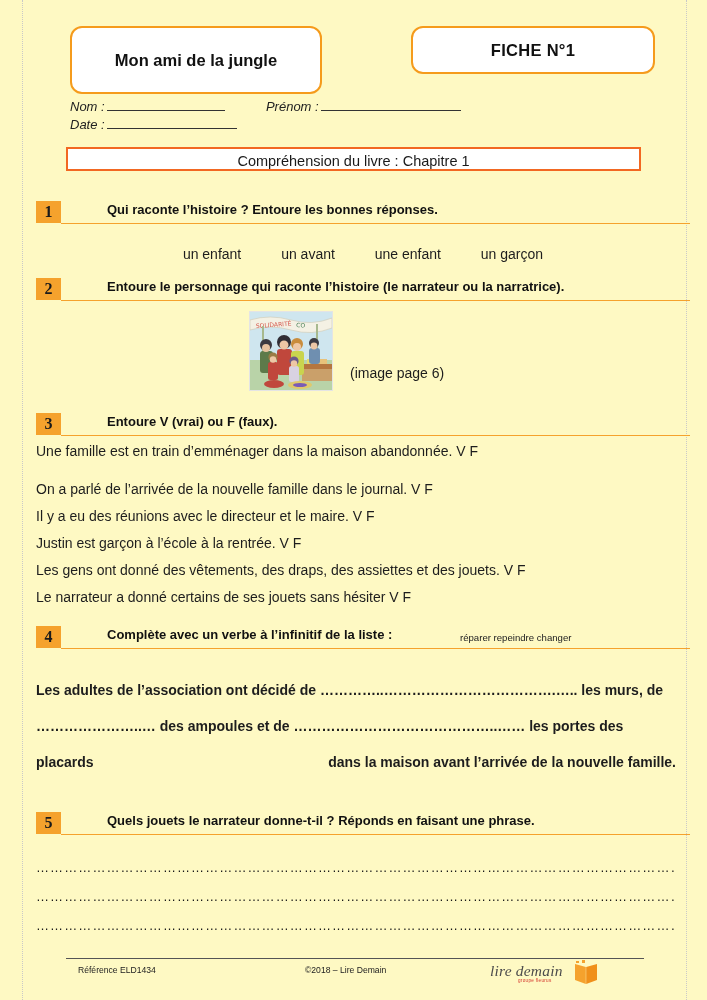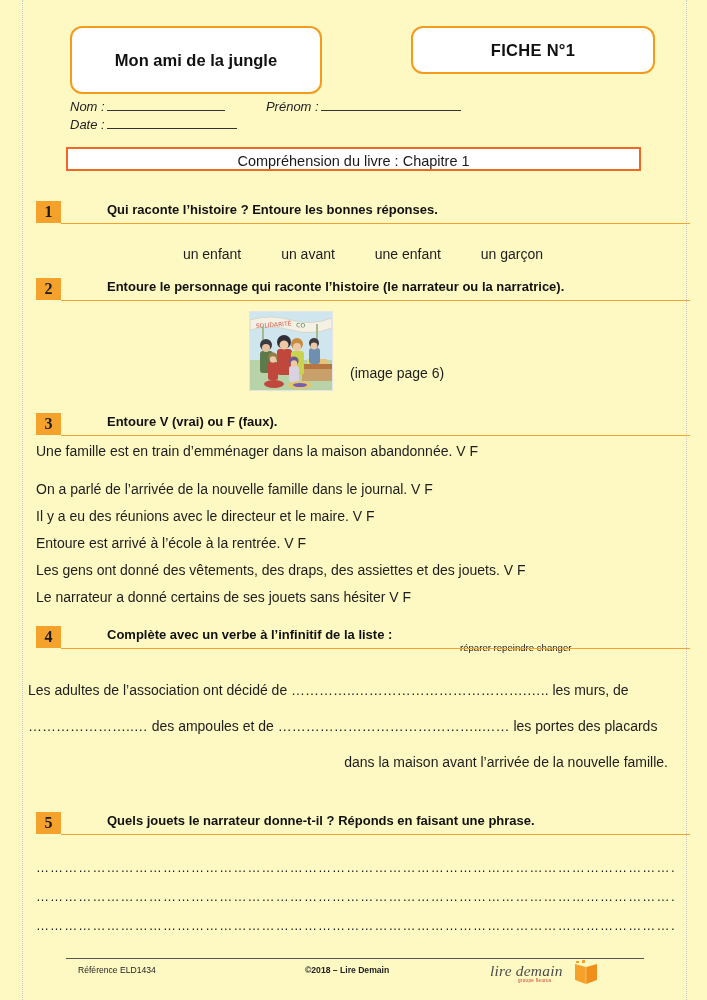--- a/index.html
+++ b/index.html
@@ -133,21 +133,21 @@
     left: 36px;
     top: 1px;
     font-weight: bold;
     font-size: 13px;
     color: #111111;
     white-space: nowrap;
     margin-left: 35px;
   }
   .q .qextra {
     position: absolute;
-    top: 16px;
+    top: 6px;
     font-size: 9.6px;
     font-weight: normal;
     color: #222;
     white-space: nowrap;
   }
   .q .qrule {
     position: absolute;
     left: 25px;
     top: 22px;
     width: 629px;
@@ -188,25 +188,26 @@
     position: absolute;
     left: 350px;
     top: 365px;
     font-size: 14px;
     color: #1d1d1d;
   }
 
   
   .fill-p {
     position: absolute;
-    left: 28px;
+    left: 36px;
     width: 640px;
     font-size: 14px;
     color: #1d1d1d;
     line-height: 36px;
+    font-weight: bold;
   }
 
   
   .answer-rule {
     position: absolute;
     left: 36px;
     width: 640px;
     font-size: 13px;
     color: #1a1a1a;
     overflow: hidden;
@@ -227,21 +228,21 @@
     left: 78px;
     top: 965px;
     font-size: 8.6px;
     color: #222;
   }
   .footer-copy {
     position: absolute;
     left: 305px;
     top: 965px;
     font-size: 8.6px;
-    font-weight: bold;
+    font-weight: normal;
     color: #222;
   }
   .logo {
     position: absolute;
     left: 490px;
     top: 959px;
     width: 108px;
     height: 30px;
   }
   .logo .logo-word {
@@ -367,21 +368,21 @@
   <div class="illus-caption">(image page 6)</div>
 
   <div class="q" style="top:413px;">
     <div class="badge">3</div>
     <div class="qtext">Entoure V (vrai) ou F (faux).</div>
     <div class="qrule"></div>
   </div>
   <div class="body-line" style="left:36px; top:443px;">Une famille est en train d’emménager dans la maison abandonnée.   V   F</div>
   <div class="body-line" style="left:36px; top:481px;">On a parlé de l’arrivée de la nouvelle famille dans le journal.   V   F</div>
   <div class="body-line" style="left:36px; top:508px;">Il y a eu des réunions avec le directeur et le maire.   V   F</div>
-  <div class="body-line" style="left:36px; top:535px;">Entoure est arrivé à l’école à la rentrée.   V   F</div>
+  <div class="body-line" style="left:36px; top:535px;">Justin est garçon à l’école à la rentrée.   V   F</div>
   <div class="body-line" style="left:36px; top:589px;">Le narrateur a donné certains de ses jouets sans hésiter   V   F</div>
   <div class="body-line" style="left:36px; top:562px;">Les gens ont donné des vêtements, des draps, des assiettes et des jouets.   V   F</div>
 
   <div class="q" style="top:626px;">
     <div class="badge">4</div>
     <div class="qtext">Complète avec un verbe à l’infinitif de la liste :</div>
     <div class="qextra" style="left:424px;">réparer    repeindre    changer</div>
     <div class="qrule"></div>
   </div>
   <div class="fill-p" style="top:672px;">Les adultes de l’association ont décidé de …………..……………………………….….. les murs, de</div>

